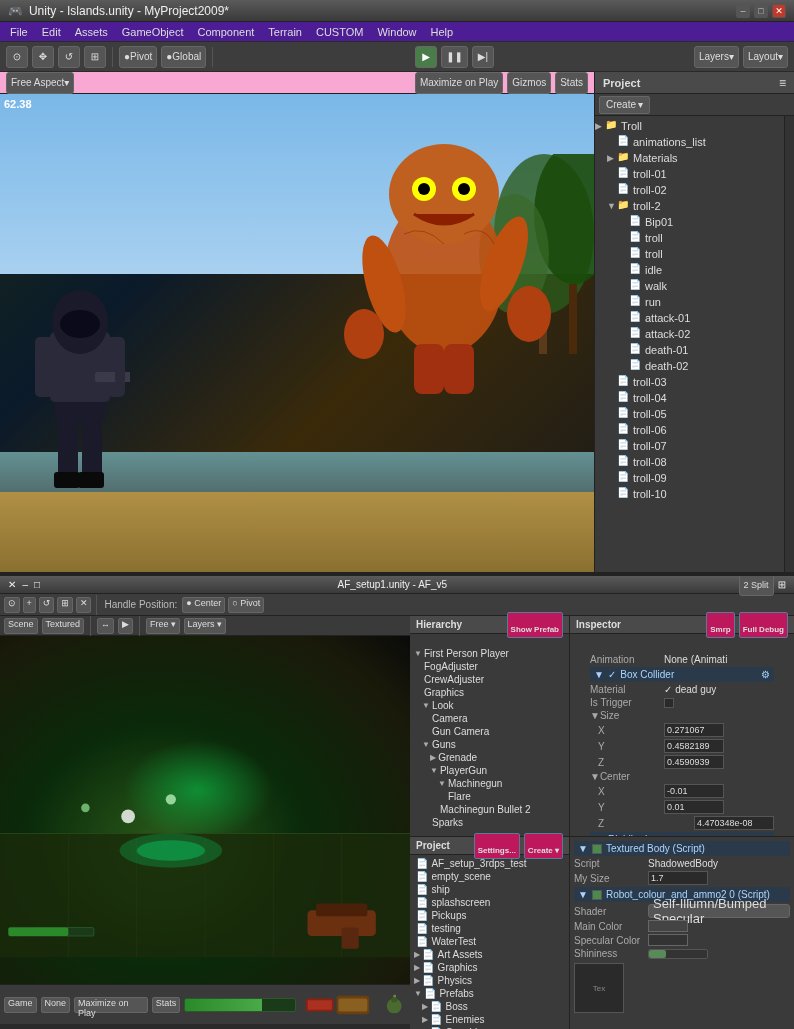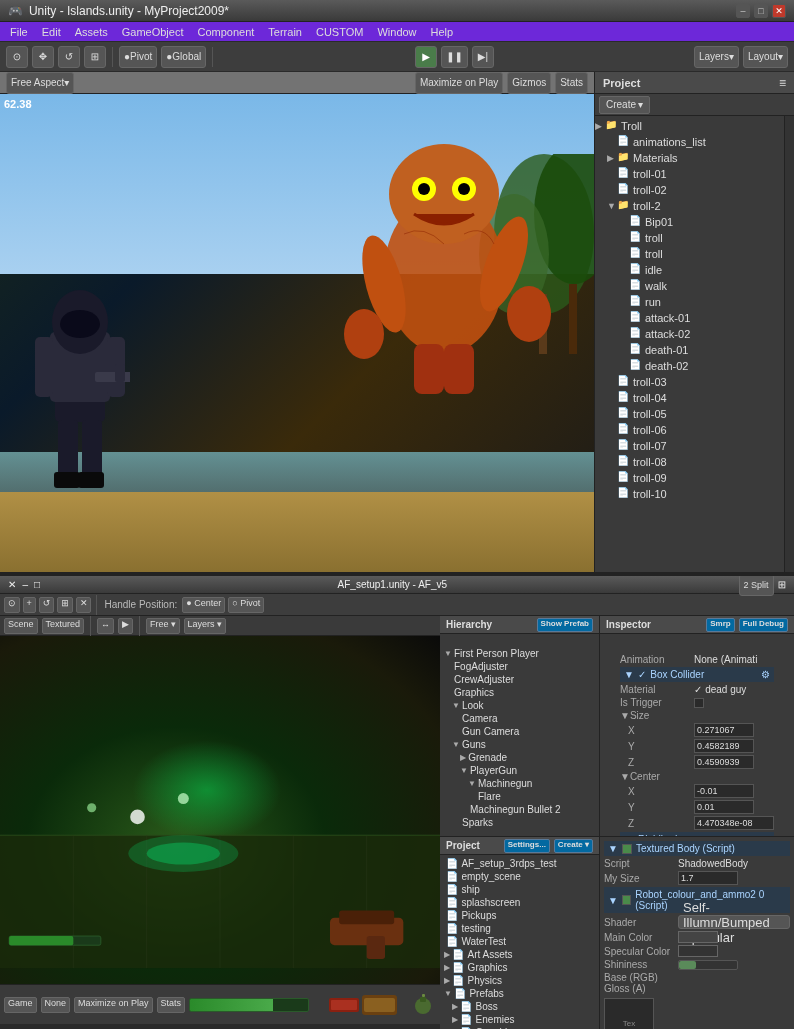--- a/index.html
+++ b/index.html
@@ -24,21 +24,21 @@
       display: flex; align-items: center; justify-content: center;
       font-size: 9px; cursor: pointer; color: #ccc;
     }
     .tb-min { background: #555; }
     .tb-max { background: #555; }
     .tb-close { background: #c0392b; color: white; }
 
     
     .menu-bar {
       height: 20px;
-      background: #6d28d9;
+      background: #4c1d95;
       display: flex;
       align-items: center;
       padding: 0 4px;
       border-bottom: 1px solid #2a2a2a;
       font-size: 11px;
       color: #ddd;
       gap: 2px;
     }
     .menu-item {
       padding: 1px 6px;
@@ -95,21 +95,21 @@
     .panel-tab {
       padding: 2px 10px;
       font-size: 11px;
       cursor: pointer;
       color: #bbb;
       border-right: 1px solid #444;
     }
     .panel-tab.active { background: #2a2a2a; color: white; }
     .game-toolbar {
       height: 22px;
-      background: #737373;
+      background: #f9a8d4;
       display: flex;
       align-items: center;
       padding: 0 6px;
       gap: 4px;
       border-bottom: 1px solid #222;
     }
     .game-view {
       flex: 1;
       background: #000;
       position: relative;
@@ -472,26 +472,26 @@
       position: absolute;
       top: 30%;
       left: 30%;
       width: 150px;
       height: 100px;
       background: radial-gradient(ellipse, rgba(0,255,100,0.4) 0%, transparent 70%);
     }
 
     .toggle-btn {
       height: 14px;
-      background: #0369a1;
+      background: #be185d;
       border: 1px solid #5a7a9a;
       border-radius: 2px;
       color: #ddd;
       font-size: 8px;
-      padding: 0 3px;
+      padding: 12px 3px;
       cursor: pointer;
     }
     .component-header {
       background: #2a3a4a;
       padding: 2px 4px;
       font-size: 10px;
       color: #aad4ff;
       display: flex;
       align-items: center;
       gap: 4px;
@@ -1029,21 +1029,21 @@
             <div class="inspector-field">
               <span class="inspector-label" style="padding-left:8px;">X</span>
               <input class="input-field" value="-0.01" readonly="" style="">
             </div>
             <div class="inspector-field">
               <span class="inspector-label" style="padding-left:8px;">Y</span>
               <input class="input-field" value="0.01" readonly="" style="">
             </div>
             <div class="inspector-field">
               <span class="inspector-label" style="padding-left:8px;">Z</span>
-              <input class="input-field" value="4.470348e-08" readonly="" style="width: 80px;">
+              <input class="input-field" value="4.470348e-08" readonly="" style="width: 80px; margin-left: 30px;">
             </div>
             <div class="component-header">
               <span>▼</span>
               <span>Rigidbody</span>
             </div>
             <div class="inspector-field">
               <span class="inspector-label">Mass</span>
               <input class="input-field" value="3.125" readonly="" style="">
             </div>
 
@@ -1176,23 +1176,20 @@
           <div class="inspector-field">
             <span class="inspector-label">Specular Color</span>
             <div style="width:40px;height:12px;background:#333;border:1px solid #666;"></div>
           </div>
           <div class="inspector-field">
             <span class="inspector-label">Shininess</span>
             <div style="width:60px;height:10px;background:#333;border:1px solid #555;border-radius:2px;position:relative;">
               <div style="width:30%;height:100%;background:#5a8a5a;border-radius:2px;"></div>
             </div>
           </div>
-          <div class="inspector-field">
-            <span class="inspector-label">Base (RGB) Gloss (A)</span>
-          </div>
           <div style="display:flex;gap:4px;margin:4px 0;">
             <div style="width:50px;height:50px;background:#2a2a2a;border:1px solid #555;display:flex;align-items:center;justify-content:center;font-size:8px;color:#888;">Tex</div>
 
           </div>
 
         </div>
       </div>
     </div>
   </div>
 </div>

